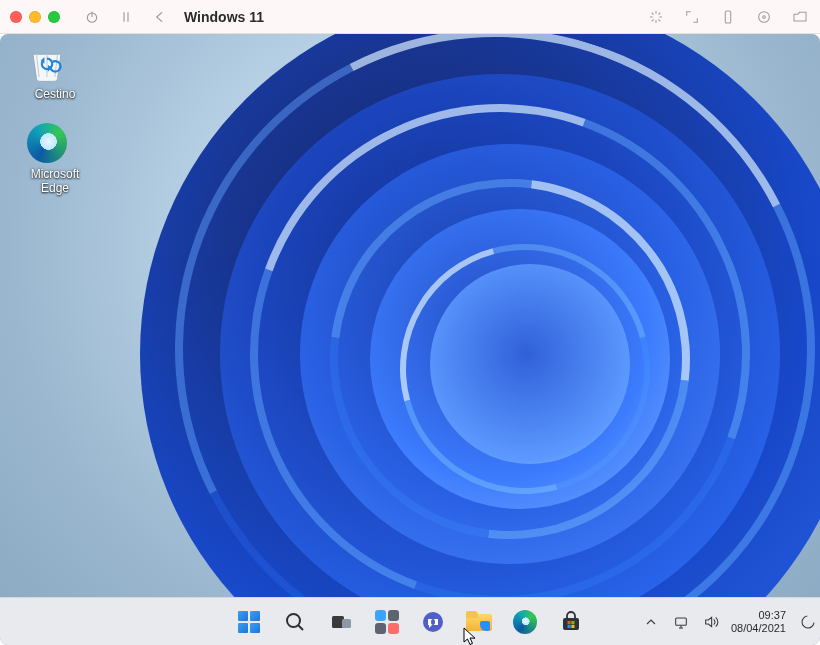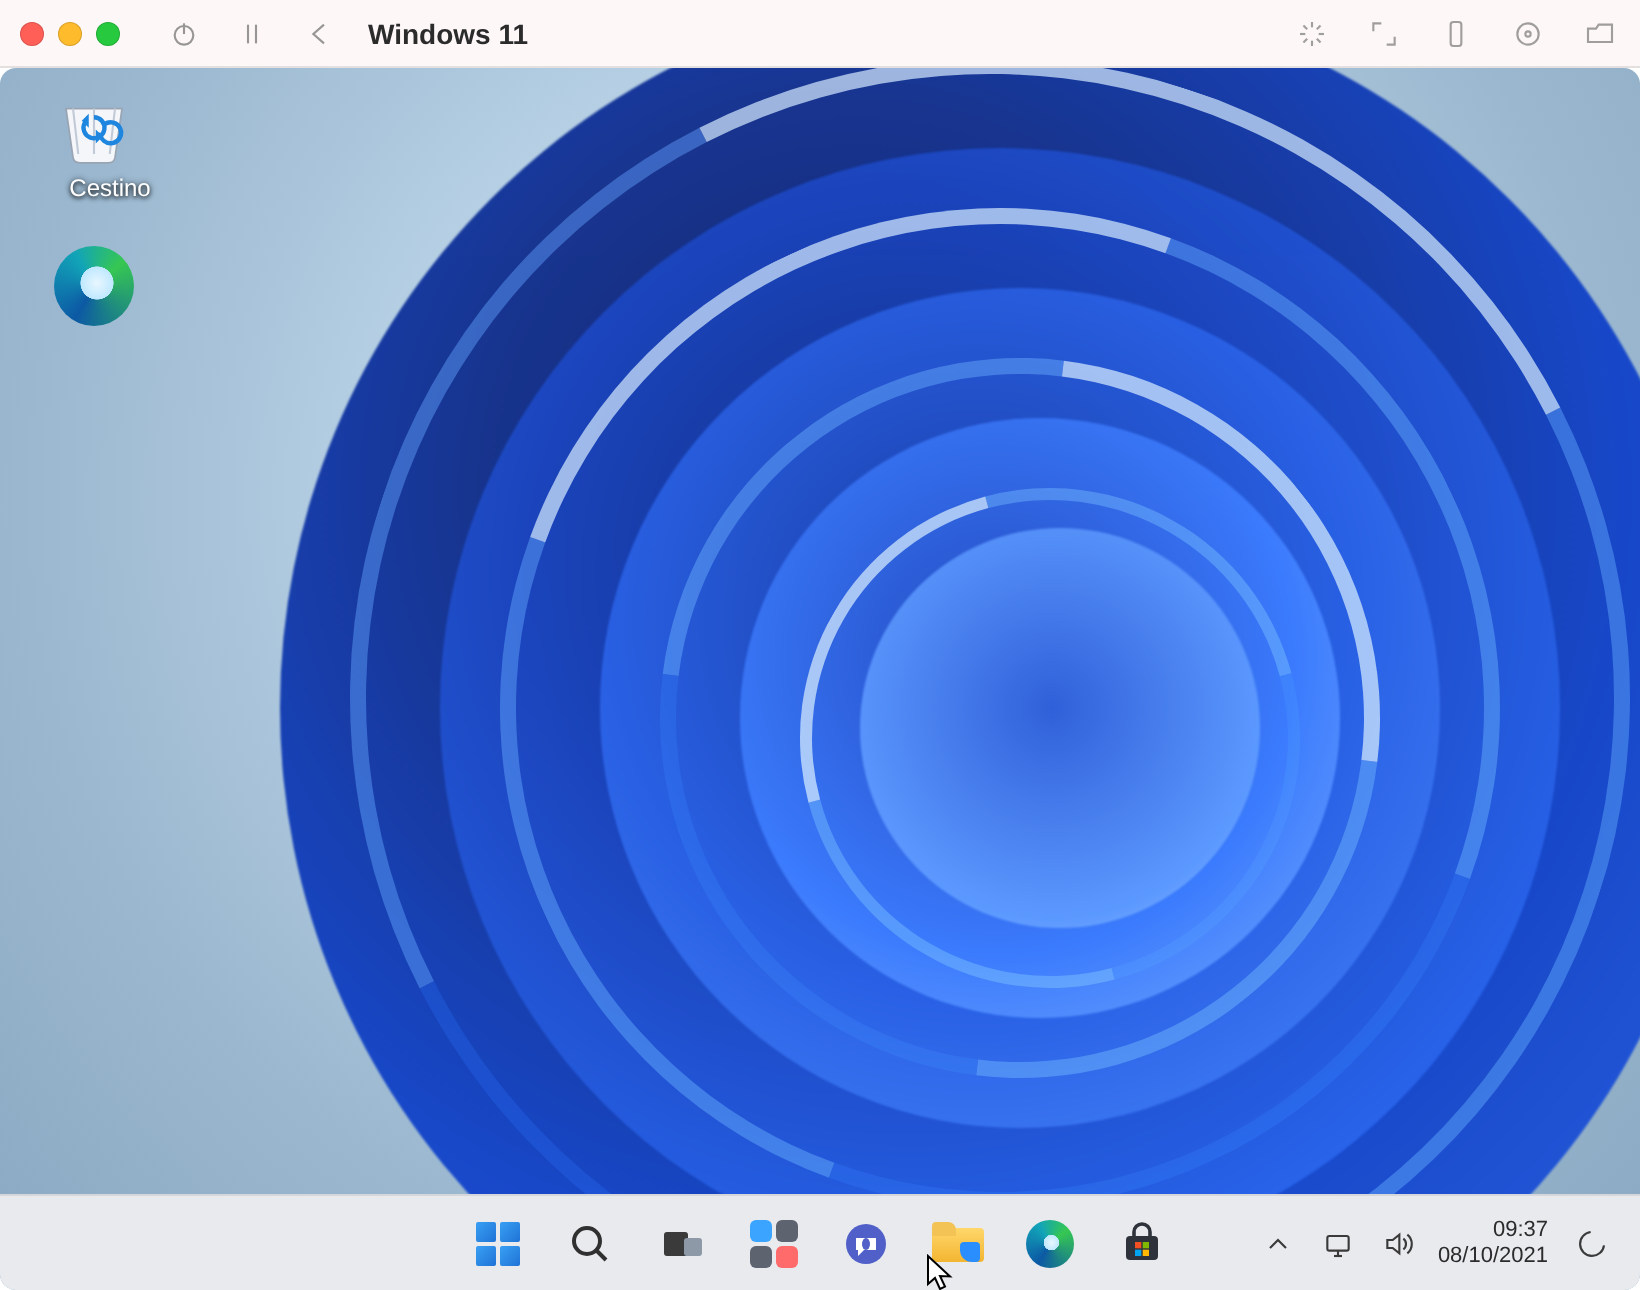--- a/index.html
+++ b/index.html
@@ -95,21 +95,20 @@
     border-radius: 6px;
     display: flex; align-items: center; justify-content: center;
     position: relative;
   }
   .tb-item svg, .tb-item .glyph { width: 24px; height: 24px; }
   .tb-right {
     margin-left: auto;
     display: flex;
     align-items: center;
     gap: 10px;
-    padding-right: 12px;
     height: 100%;
   }
   .tray-icon { width: 20px; height: 32px; display:flex; align-items:center; justify-content:center; }
   .tray-icon svg { width: 16px; height: 16px; stroke:#3a3a3a; fill:none; stroke-width:1.6; }
   .clock { font-size: 11px; line-height: 1.15; text-align: right; color:#2b2b2b; }
 
   
   .cursor {
     position: absolute;
     width: 14px; height: 20px;
@@ -239,20 +238,21 @@
           <polygon points="29,30 25,34 25,26" fill="#1f86e0"></polygon>
         </svg>
       </div>
       <div class="label">Cestino</div>
     </div>
 
     <div class="dicon">
       <div class="iconbox">
         <div class="edgeglyph" style="width:40px;height:40px;"></div>
       </div>
+      <div class="label">Microsoft Edge</div>
     </div>
 
   </div>
 
   <div class="taskbar">
 
     <div class="tb-center">
 
       <div class="tb-item">
         <div class="startglyph">
@@ -334,21 +334,21 @@
       </div>
       <div class="tray-icon">
         <svg viewBox="0 0 24 24">
             <path d="M4 9h4l5-4v14l-5-4H4z"></path>
             <path d="M16 8a5 5 0 0 1 0 8"></path>
             <path d="M19 5a9 9 0 0 1 0 14"></path>
           </svg>
       </div>
       <div class="clock">
         <div>09:37</div>
-        <div>08/10/2021</div>
+        <div>08/04/2021</div>
       </div>
       <div class="tray-icon" style="width:24px;">
         <svg viewBox="0 0 24 24">
             <path d="M21 13A9 9 0 1 1 11 3"></path>
           </svg>
       </div>
     </div>
   </div>
 
   <div class="cursor">

